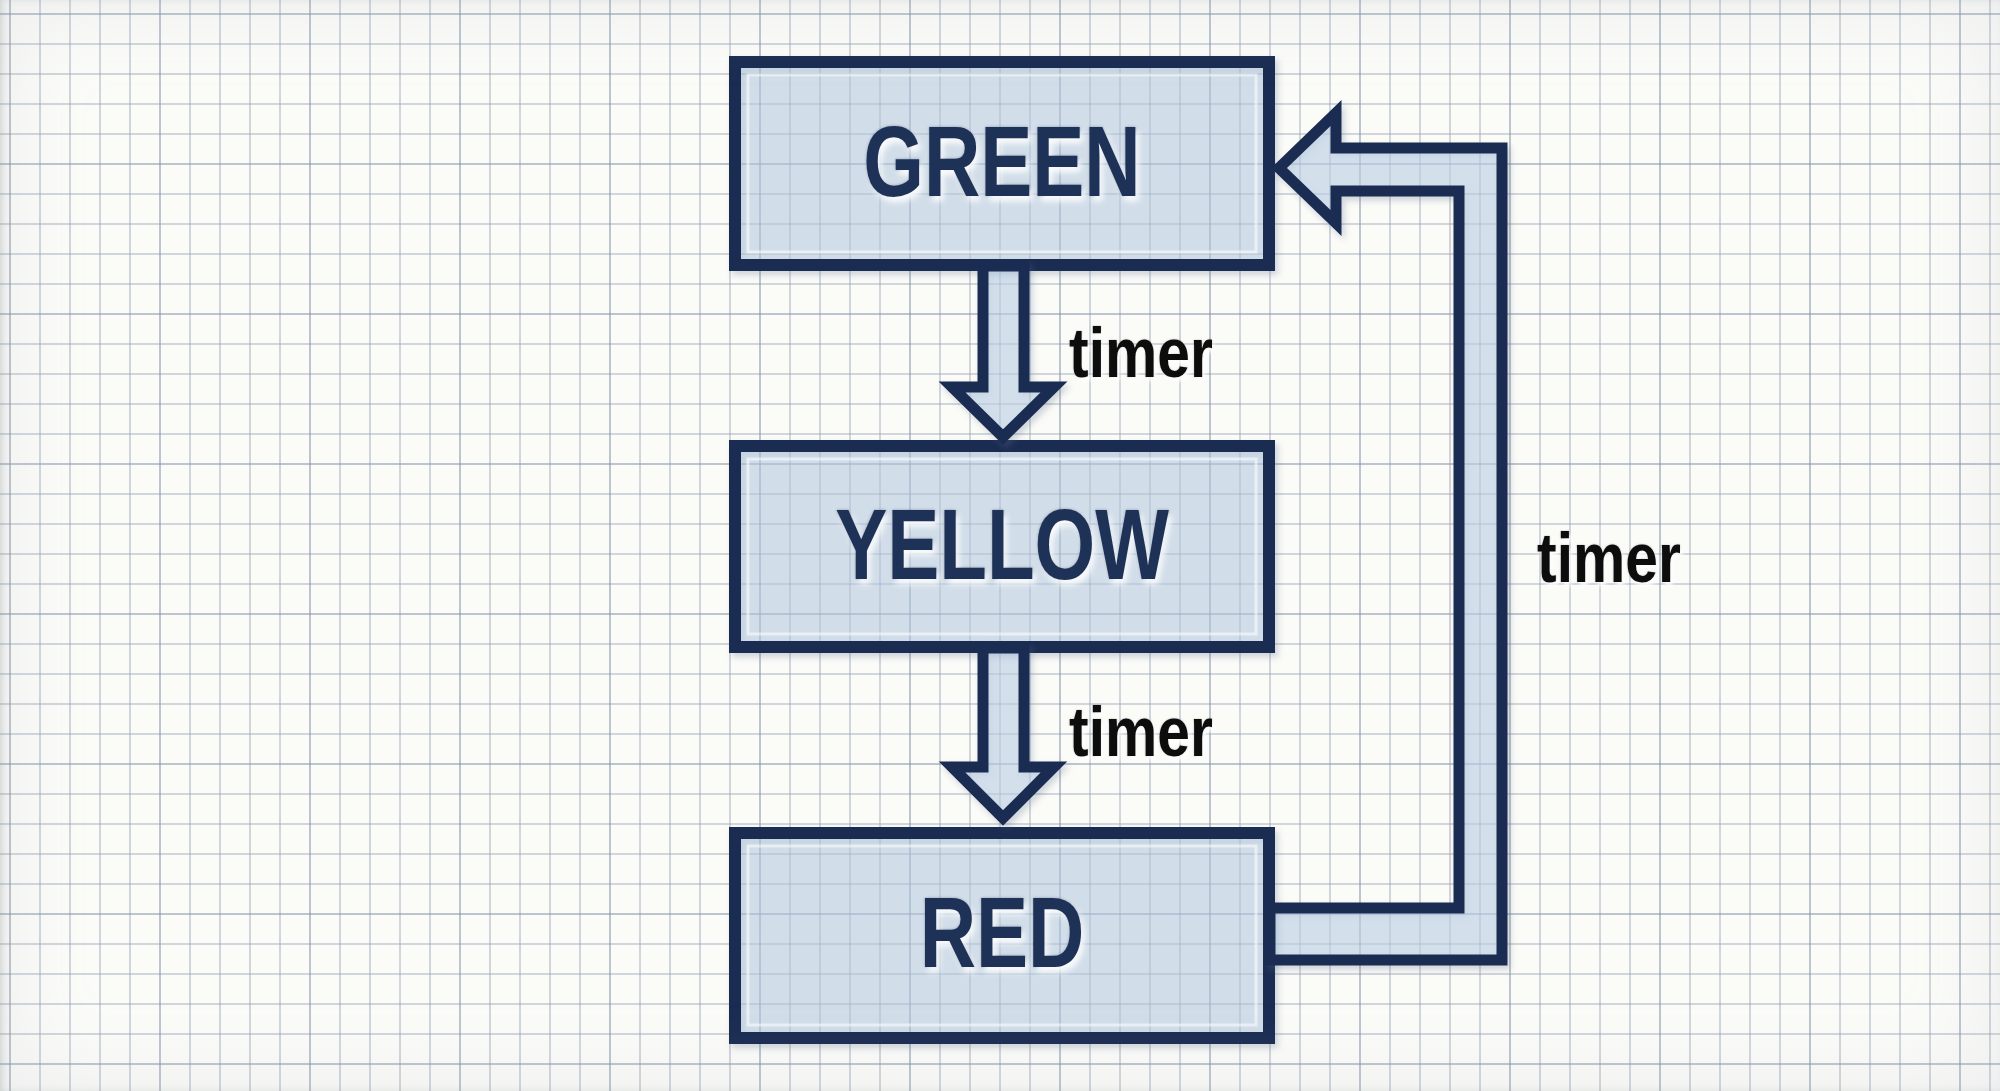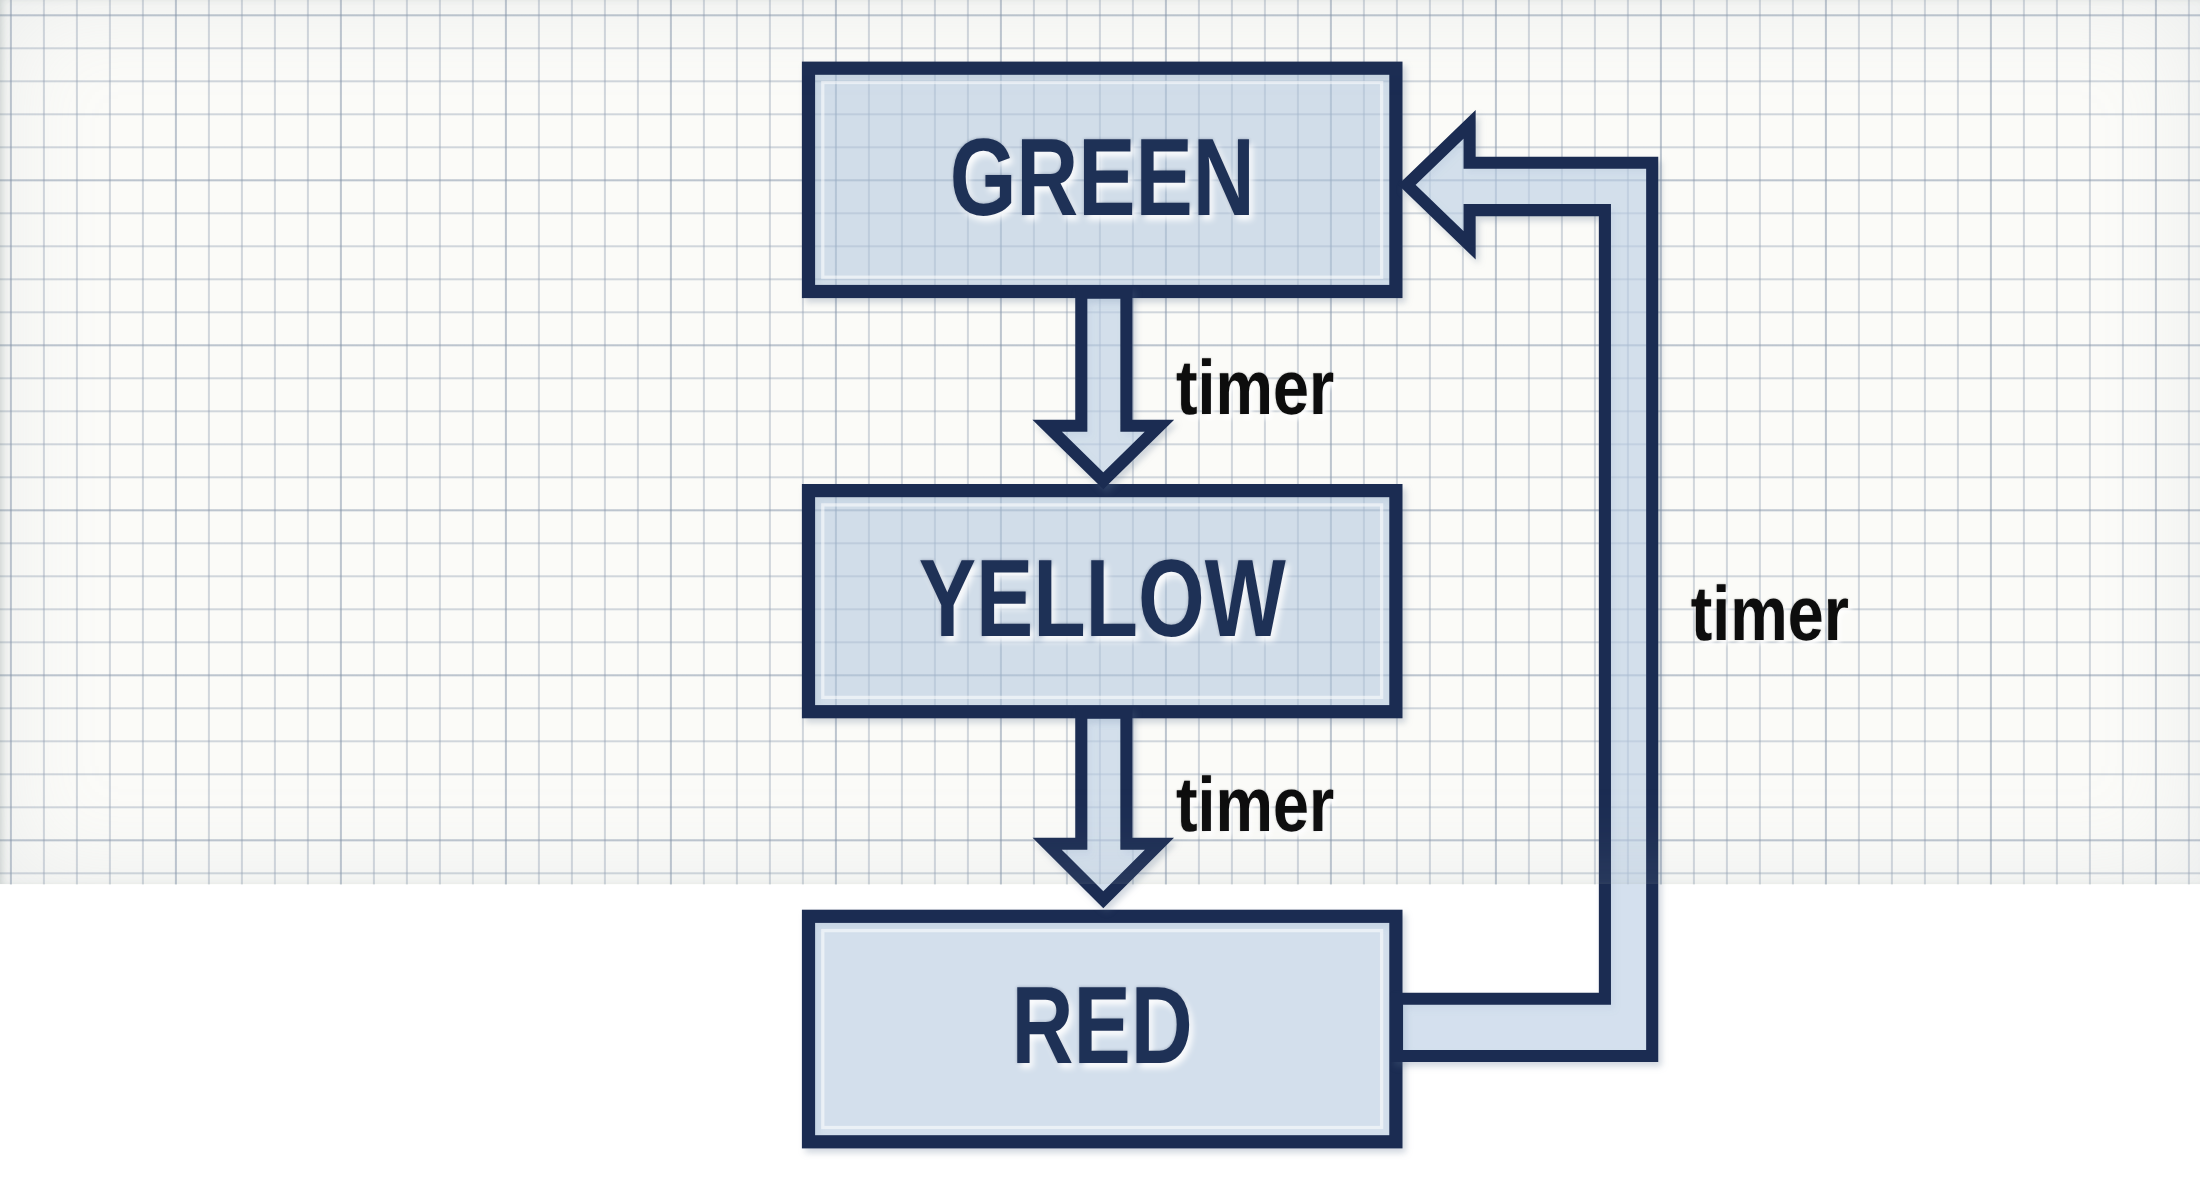--- a/index.html
+++ b/index.html
@@ -8,21 +8,21 @@
   }
   body {
     width: 2000px;
     height: 1091px;
     overflow: hidden;
     font-family: "Liberation Sans", sans-serif;
   }
   .paper {
     position: relative;
     width: 2000px;
-    height: 804px;
+    height: 1091px;
     background-color: #fbfbf8;
     background-image:
       linear-gradient(to right,  rgba(120,138,160,0.22) 2px, transparent 2px),
       linear-gradient(to bottom, rgba(120,138,160,0.22) 2px, transparent 2px),
       linear-gradient(to right,  rgba(148,162,180,0.42) 2px, transparent 2px),
       linear-gradient(to bottom, rgba(148,162,180,0.42) 2px, transparent 2px);
     background-size: 150px 150px, 150px 150px, 30px 30px, 30px 30px;
     background-position: 9px 13px, 9px 13px, 9px 13px, 9px 13px;
   }
   .paper::after {

